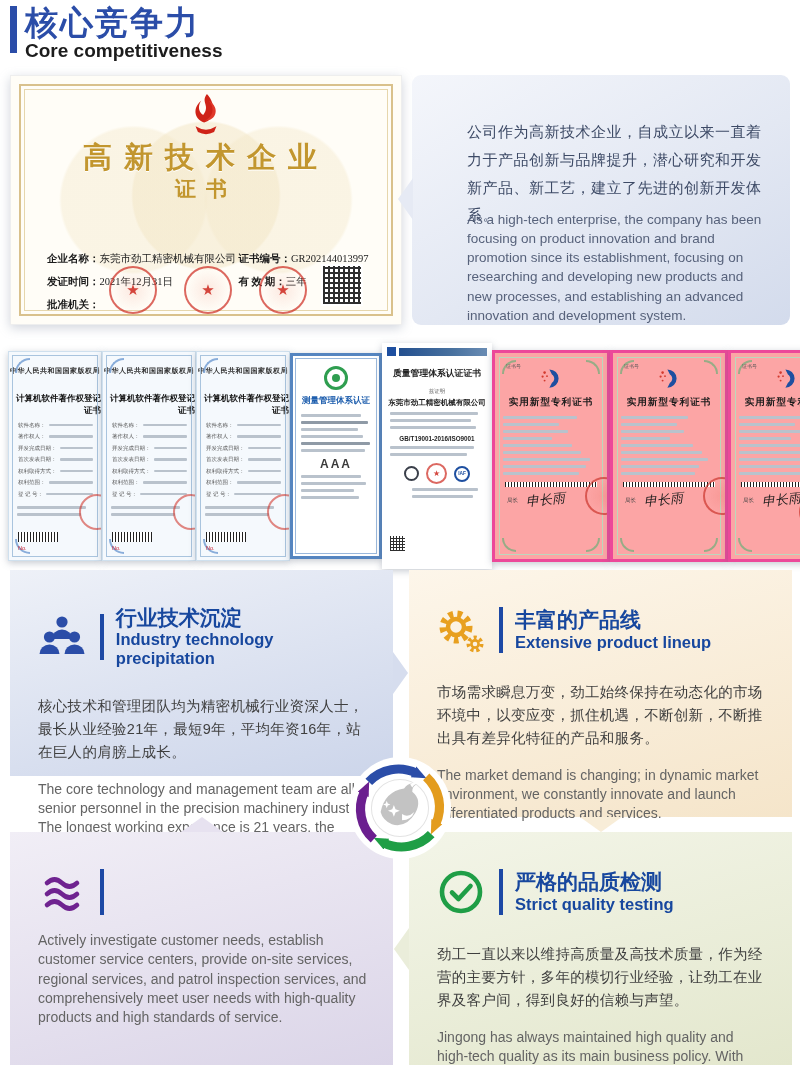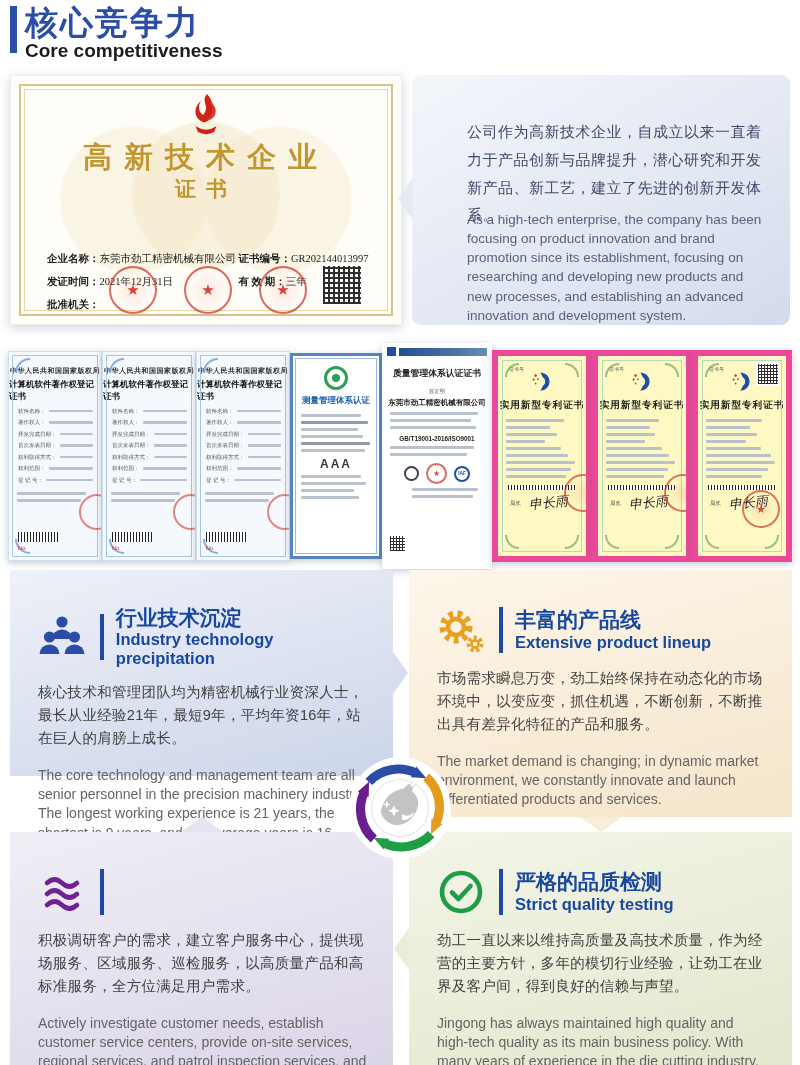--- a/index.html
+++ b/index.html
@@ -54,21 +54,21 @@
   .bdark { background:#8f9aa6; }
   .bar-code { height:10px; background:repeating-linear-gradient(90deg,#222 0 1px,#fff 1px 3px); }
 
   
   .cr { width:94px; height:210px; background:#f5f9fd; border:1px solid #cfe0ee; }
   .cr .inframe { position:absolute; inset:3px; border:1px solid #a9c4de; pointer-events:none; }
   .cr .corner { position:absolute; width:15px; height:15px; border-top:2px solid #6f9bd2; border-left:2px solid #6f9bd2; border-radius:100% 0 0 0; opacity:.8; }
   .cr .c-tl { top:6px; left:6px; }
   .cr .c-bl { bottom:6px; left:6px; transform:rotate(-90deg); }
   .cr-auth { margin-top:14px; text-align:center; font-family:"Liberation Serif","DejaVu Serif",serif; font-size:7px; font-weight:bold; color:#333; letter-spacing:.5px;}
-  .cr-title { margin-top:3px; text-align:left; font-family:"Liberation Serif","DejaVu Serif",serif; font-size:8.5px; font-weight:bold; color:#111; }
+  .cr-title { margin-top:17px; text-align:right; font-family:"Liberation Serif","DejaVu Serif",serif; font-size:8.5px; font-weight:bold; color:#111; }
   .cr-row { display:flex; align-items:center; margin:4.5px 8px 0 9px; }
   .cr-row label { font-size:5.5px; color:#555; white-space:nowrap; }
   .cr-row .b { flex:1; margin:0 0 0 3px; height:2.5px; }
   .cr-bot { position:absolute; bottom:9px; left:9px; width:40px; }
   .cr-no { margin-top:3px; font-size:5.5px; color:#c23; }
   .cr-stamp { position:absolute; right:-14px; bottom:30px; width:36px; height:36px; border:2px solid rgba(205,40,30,.55); border-radius:50%; }
 
   
   .ms { width:92px; height:206px; border:3px solid #5585c0; background:#fff; }
   .ms .inframe { position:absolute; inset:2px; border:1px solid #9ab8dc; pointer-events:none; }
@@ -89,21 +89,21 @@
   .ql-std { margin-top:6px; text-align:center; font-size:6.3px; font-weight:bold; color:#222; }
   .ql-stamps { display:flex; align-items:center; justify-content:center; gap:7px; margin-top:7px; }
   .ql-emblem { width:15px; height:15px; border:2px solid #3a3f4a; border-radius:50%; }
   .ql-red { width:21px; height:21px; border:2px solid rgba(205,40,30,.7); border-radius:50%;
             color:rgba(205,40,30,.85); font-size:8px; display:flex; align-items:center; justify-content:center; }
   .ql-iaf { width:16px; height:16px; border:2px solid #1e4fa0; border-radius:50%;
             font-size:4.8px; font-weight:bold; color:#1e4fa0; display:flex; align-items:center; justify-content:center; }
   .ql .qr { position:absolute; left:8px; bottom:18px; width:15px; height:15px; background-image:repeating-linear-gradient(0deg,#2e2e2e 0 1px,transparent 1px 3px),repeating-linear-gradient(90deg,#2e2e2e 0 1px,transparent 1px 3px); }
 
   
-  .pt { width:100px; height:212px; background:#fef9c3; border:6px solid #ec4899; }
+  .pt { width:118px; height:212px; background:#fca5a5; border:3px solid #ec4899; }
   .pt .inframe { position:absolute; inset:4px; border:1px solid #bcd8bc; pointer-events:none; }
   .pt .corner { position:absolute; width:14px; height:14px; border-top:2px solid #7fae7f; border-left:2px solid #7fae7f; border-radius:100% 0 0 0; opacity:.8;}
   .pt .c-tl { top:7px; left:7px; } .pt .c-tr { top:7px; right:7px; transform:rotate(90deg); }
   .pt .c-bl { bottom:7px; left:7px; transform:rotate(-90deg);} .pt .c-br { bottom:7px; right:7px; transform:rotate(180deg);}
   .pt-certno { position:absolute; top:10px; left:11px; font-size:5px; color:#555; }
   .pt-logo { display:block; margin:14px auto 0; }
   .pt-title { margin-top:5px; text-align:center; font-family:"Liberation Serif","DejaVu Serif",serif; font-size:9.6px; font-weight:bold; color:#1b1b1b; letter-spacing:1px; }
   .pt .bar-code { margin:7px 10px 0 10px; height:5px; }
   .pt-sign { display:flex; align-items:center; margin:4px 12px 0 12px; }
   .pt-sign label { font-size:5.5px; color:#444; }
@@ -120,21 +120,21 @@
   .feat { position:absolute; padding:36px 26px 0 28px; }
   .f-tl { left:10px;  top:570px; width:383px; height:206px; background:linear-gradient(165deg,#eef1f8 0%,#ccd5ea 100%); }
   .f-tr { left:409px; top:570px; width:383px; height:247px; background:linear-gradient(165deg,#fdf6ea 0%,#f5e5ca 100%); }
   .f-bl { left:10px;  top:832px; width:383px; height:233px; background:linear-gradient(165deg,#f1eef6 0%,#dbd5e8 100%); }
   .f-br { left:409px; top:832px; width:383px; height:233px; background:linear-gradient(165deg,#f3f5e8 0%,#e3e7cd 100%); }
   .feat .fhead { display:flex; align-items:center; }
   .feat .ficon { width:48px; height:48px; flex-shrink:0; }
   .feat .fdiv { width:4px; height:46px; background:#1d49a5; margin:0 12px 0 14px; }
   .feat .ftcn { font-size:21px; font-weight:bold; color:#17479e; line-height:1.15; }
   .feat .ften { font-size:16.5px; font-weight:bold; color:#17479e; line-height:1.15; }
-  .feat .fcn { margin-top:13px; font-size:14.5px; color:#3f3f3f; line-height:1.6; letter-spacing:.3px; }
+  .feat .fcn { margin-top:27px; font-size:14.5px; color:#3f3f3f; line-height:1.6; letter-spacing:.3px; }
   .feat .fen { margin-top:15px; font-size:14px; color:#646464; line-height:1.38; }
   .farrow { position:absolute; width:0; height:0; }
   .ar-r { right:-15px; top:50%; margin-top:-21px; border-top:21px solid transparent; border-bottom:21px solid transparent; border-left:15px solid #d6ddee; }
   .ar-d { bottom:-15px; left:50%; margin-left:-21px; border-left:21px solid transparent; border-right:21px solid transparent; border-top:15px solid #f8edd8; }
   .ar-u { top:-15px; left:50%; margin-left:-21px; border-left:21px solid transparent; border-right:21px solid transparent; border-bottom:15px solid #e7e2f0; }
   .ar-l { left:-15px; top:50%; margin-top:-21px; border-top:21px solid transparent; border-bottom:21px solid transparent; border-right:15px solid #eaedda; }
 
   
   .cycle { position:absolute; left:349px; top:757px; width:102px; height:102px; z-index:6; }
 </style>
@@ -507,21 +507,20 @@
   <div class="feat f-bl">
     <div class="farrow ar-u"></div>
     <div class="fhead">
       <svg class="ficon" viewBox="0 0 48 48" fill="none" stroke="#6f2390" stroke-width="4.6" stroke-linecap="round">
         <path d="M9 15 q7.5 -7 15 0 t15 0"></path>
         <path d="M9 26 q7.5 -7 15 0 t15 0"></path>
         <path d="M9 37 q7.5 -7 15 0 t15 0"></path>
       </svg>
       <div class="fdiv"></div>
     </div>
-    <p class="fcn">积极调研客户的需求，建立客户服务中心，提供现场服务、区域服务、巡检服务，以高质量产品和高标准服务，全方位满足用户需求。</p>
     <p class="fen">Actively investigate customer needs, establish customer service centers, provide on-site services, regional services, and patrol inspection services, and comprehensively meet user needs with high-quality products and high standards of service.</p>
   </div>
 
   <div class="feat f-br">
     <div class="farrow ar-l"></div>
     <div class="fhead">
       <svg class="ficon" viewBox="0 0 48 48" fill="none" stroke="#1f9e46" stroke-width="4.6">
         <circle cx="24" cy="24" r="19"></circle>
         <path d="M15 24.5 l6.5 6.5 L33.5 18" stroke-linecap="round" stroke-linejoin="round"></path>
       </svg>

